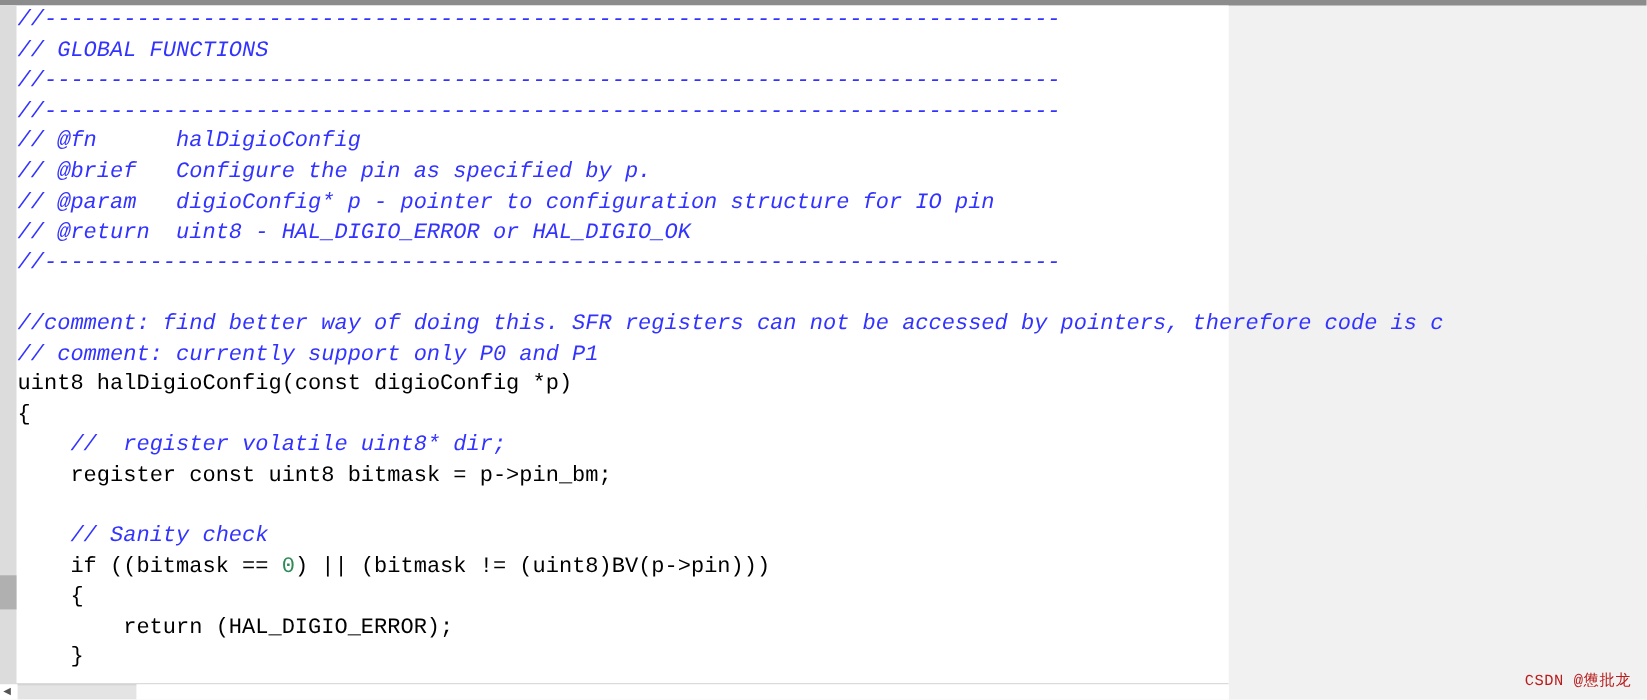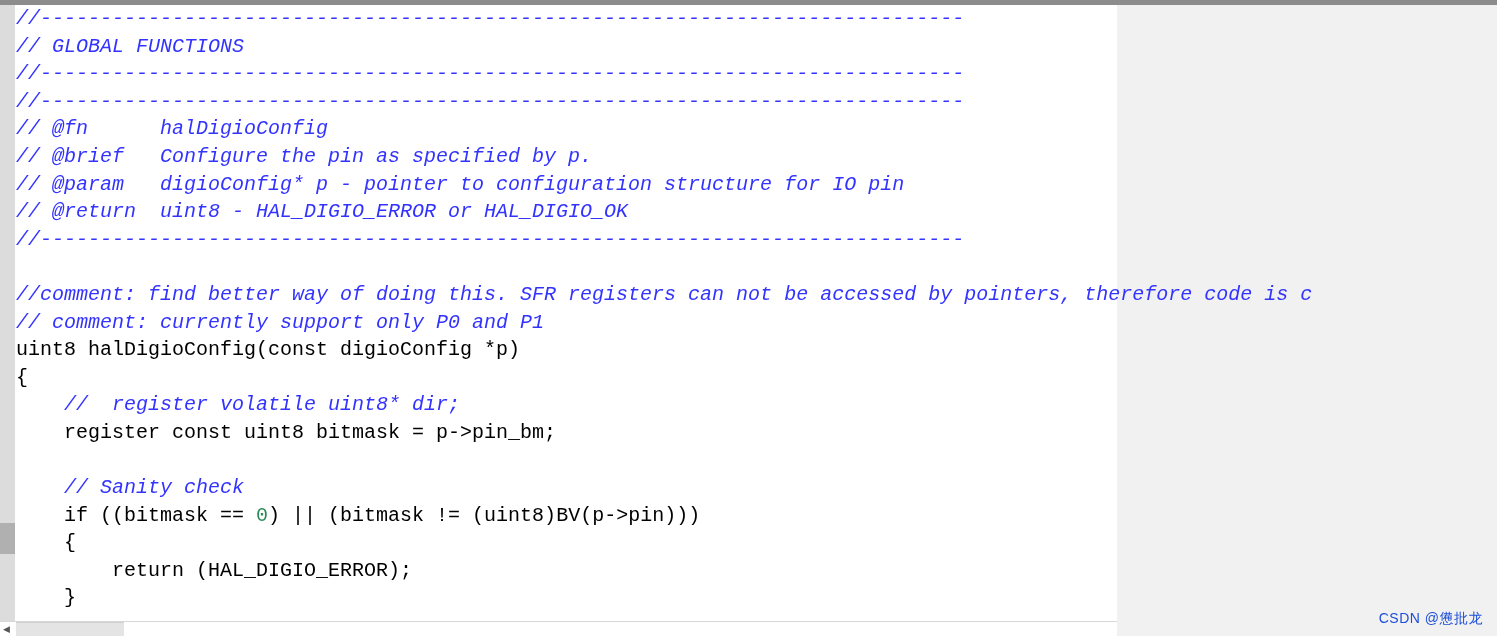--- a/index.html
+++ b/index.html
@@ -125,23 +125,23 @@
   }
   .plain {
     color: #000000;
   }
 
   
   #watermark {
     position: absolute;
     right: 14px;
     bottom: 8px;
-    font-family: Liberation Sans, sans-serif;
+    font-family: Liberation Mono, monospace;
     font-size: 14px;
-    color: #1d4ed8;
+    color: #b91c1c;
     letter-spacing: 0.5px;
     white-space: nowrap;
   }
 </style>
 </head>
 <body>
 
 <div id="page">
 
   <div id="top-rule"></div>

